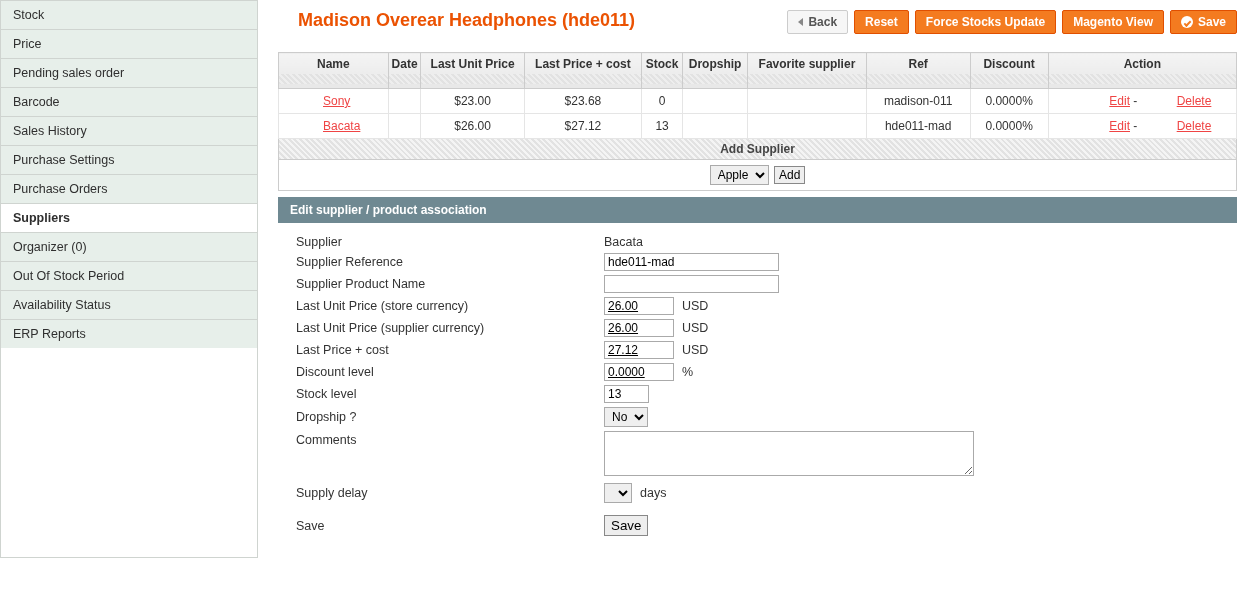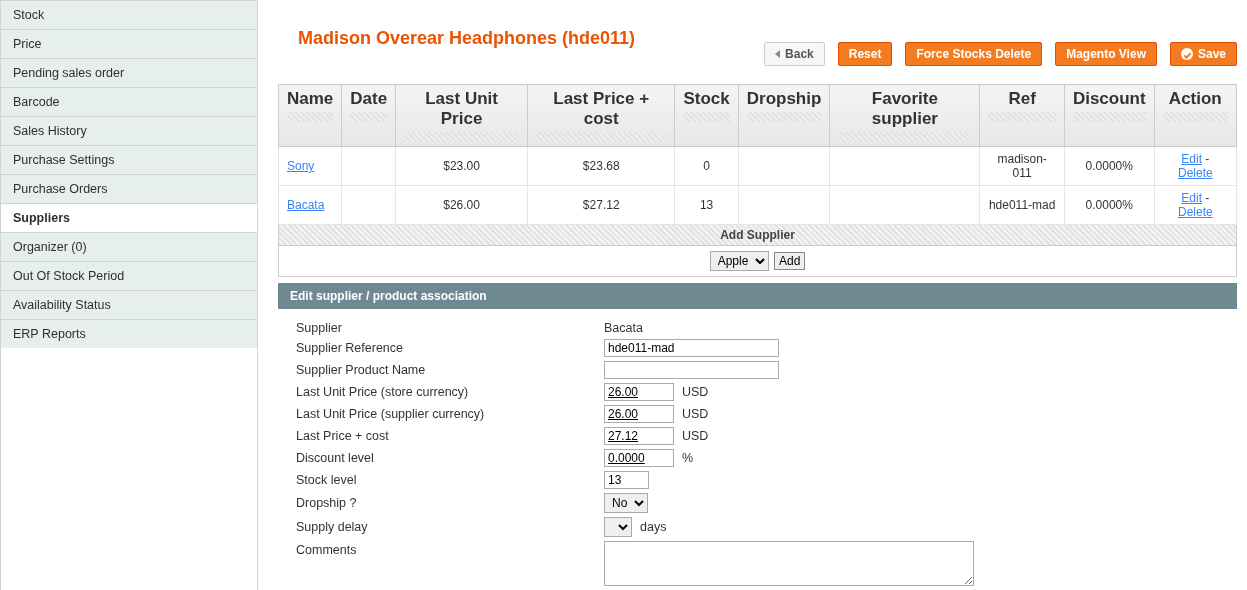--- a/index.html
+++ b/index.html
@@ -33,30 +33,29 @@
     background: #fff;
     font-weight: bold;
   }
   
   .main {
     flex: 1;
     padding: 0 10px 20px 20px;
   }
   .header {
     display: flex;
-    align-items: center;
     padding: 10px 0 18px 20px;
   }
   .page-title {
     color: #eb5202;
     font-size: 18px;
     font-weight: bold;
     flex: 1;
   }
-  .btn-group { display: flex; gap: 13px; margin-top: 32px; }
+  .btn-group { display: flex; gap: 6px; }
   .btn {
     background: #f47b20;
     color: #fff;
     border: 1px solid #e04f00;
     border-radius: 2px;
     padding: 4px 10px;
     font-size: 12px;
     font-weight: bold;
     cursor: pointer;
     display: inline-flex;
@@ -92,40 +91,40 @@
     transform: rotate(-45deg);
   }
 
   
   table.data {
     width: 100%;
     border-collapse: collapse;
     border: 1px solid #ccc;
   }
   table.data th {
-    font-size: 17px;
+    font-size: 12px;
     font-weight: bold;
     color: #333;
     background: linear-gradient(#f4f4f4, #e7e7e7);
     border: 1px solid #ccc;
-    padding: 4px 8px;
+    padding: 4px 0;
     vertical-align: top;
   }
   table.data th .th-sub {
     height: 10px;
     background: repeating-linear-gradient(45deg, #e2e2e2, #e2e2e2 2px, #eee 2px, #eee 4px);
     margin-top: 3px;
   }
   table.data td {
     border: 1px solid #e5e5e5;
     padding: 5px 8px;
     vertical-align: middle;
   }
   table.data td.center { text-align: center; }
-  a.link { color: #3b82f6; text-decoration: underline; cursor: pointer; }
+  a.link { color: #ef4444; text-decoration: underline; cursor: pointer; margin-left: 36px; }
 
   .add-supplier-bar {
     text-align: center;
     font-weight: bold;
     padding: 3px;
     color: #444;
     border-left: 1px solid #ccc;
     border-right: 1px solid #ccc;
     border-bottom: 1px solid #ccc;
     background: repeating-linear-gradient(45deg, #e2e2e2, #e2e2e2 2px, #f4f4f4 2px, #f4f4f4 4px);
@@ -207,21 +206,21 @@
 
   <div class="main">
     <div class="header">
       <div class="page-title">Madison Overear Headphones (hde011)</div>
       <div class="btn-group">
         <button class="btn light">
           <span class="back-icon"></span>
           <span>Back</span>
         </button>
         <button class="btn">Reset</button>
-        <button class="btn">Force Stocks Delete</button>
+        <button class="btn">Force Stocks Update</button>
         <button class="btn">Magento View</button>
         <button class="btn">
           <span class="save-icon"></span>
           <span>Save</span>
         </button>
       </div>
     </div>
 
     <table class="data">
       <thead>
@@ -312,26 +311,26 @@
       </tr>
       <tr>
         <td class="label-col">Stock level</td>
         <td><input type="text" class="mini" value="13" style=""></td>
       </tr>
       <tr>
         <td class="label-col">Dropship ?</td>
         <td><select><option>No</option></select></td>
       </tr>
       <tr>
+        <td class="label-col" style="vertical-align:top;padding-top:4px">Comments</td>
+        <td><textarea style=""></textarea></td>
+      </tr>
+      <tr>
         <td class="label-col">Supply delay</td>
         <td><select><option></option></select><span class="unit">days</span></td>
-      </tr>
-      <tr>
-        <td class="label-col" style="vertical-align:top;padding-top:4px">Comments</td>
-        <td><textarea style=""></textarea></td>
       </tr>
       <tr>
             <td colspan="2" style="height:8px"></td>
           </tr>
       <tr>
         <td class="label-col">Save</td>
         <td><button class="save-btn">Save</button></td>
       </tr>
     </tbody>
       </table>

